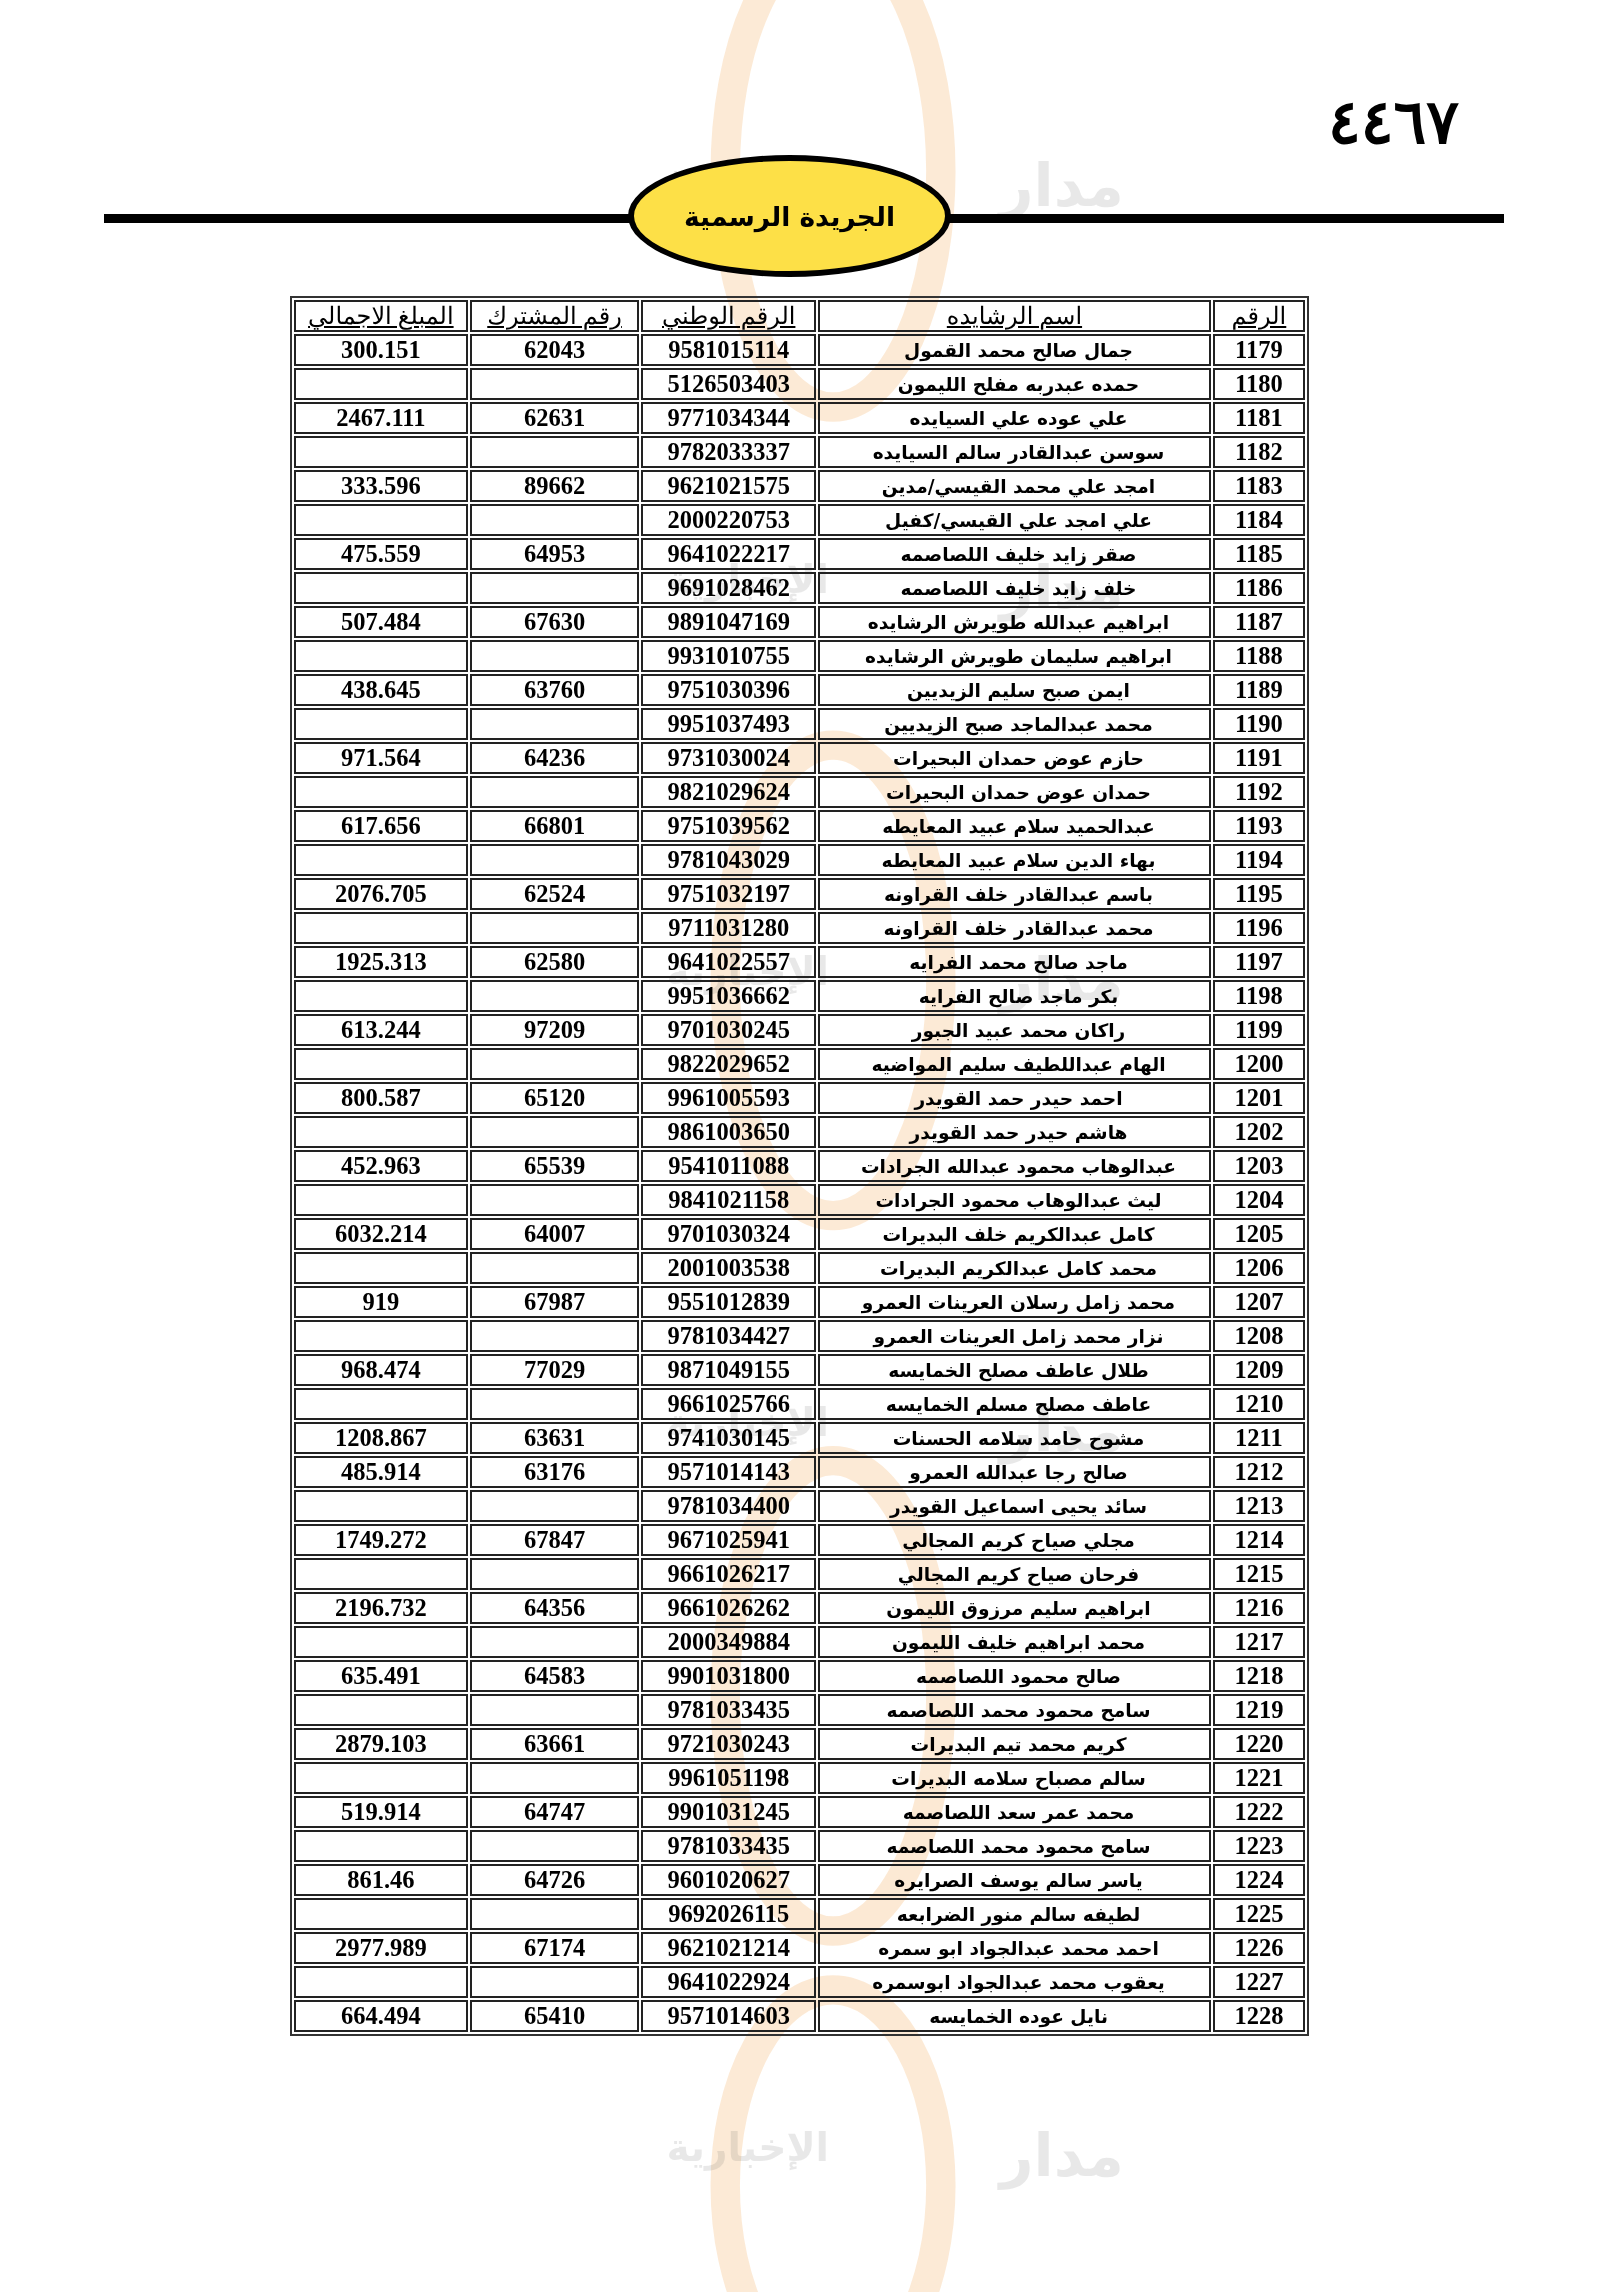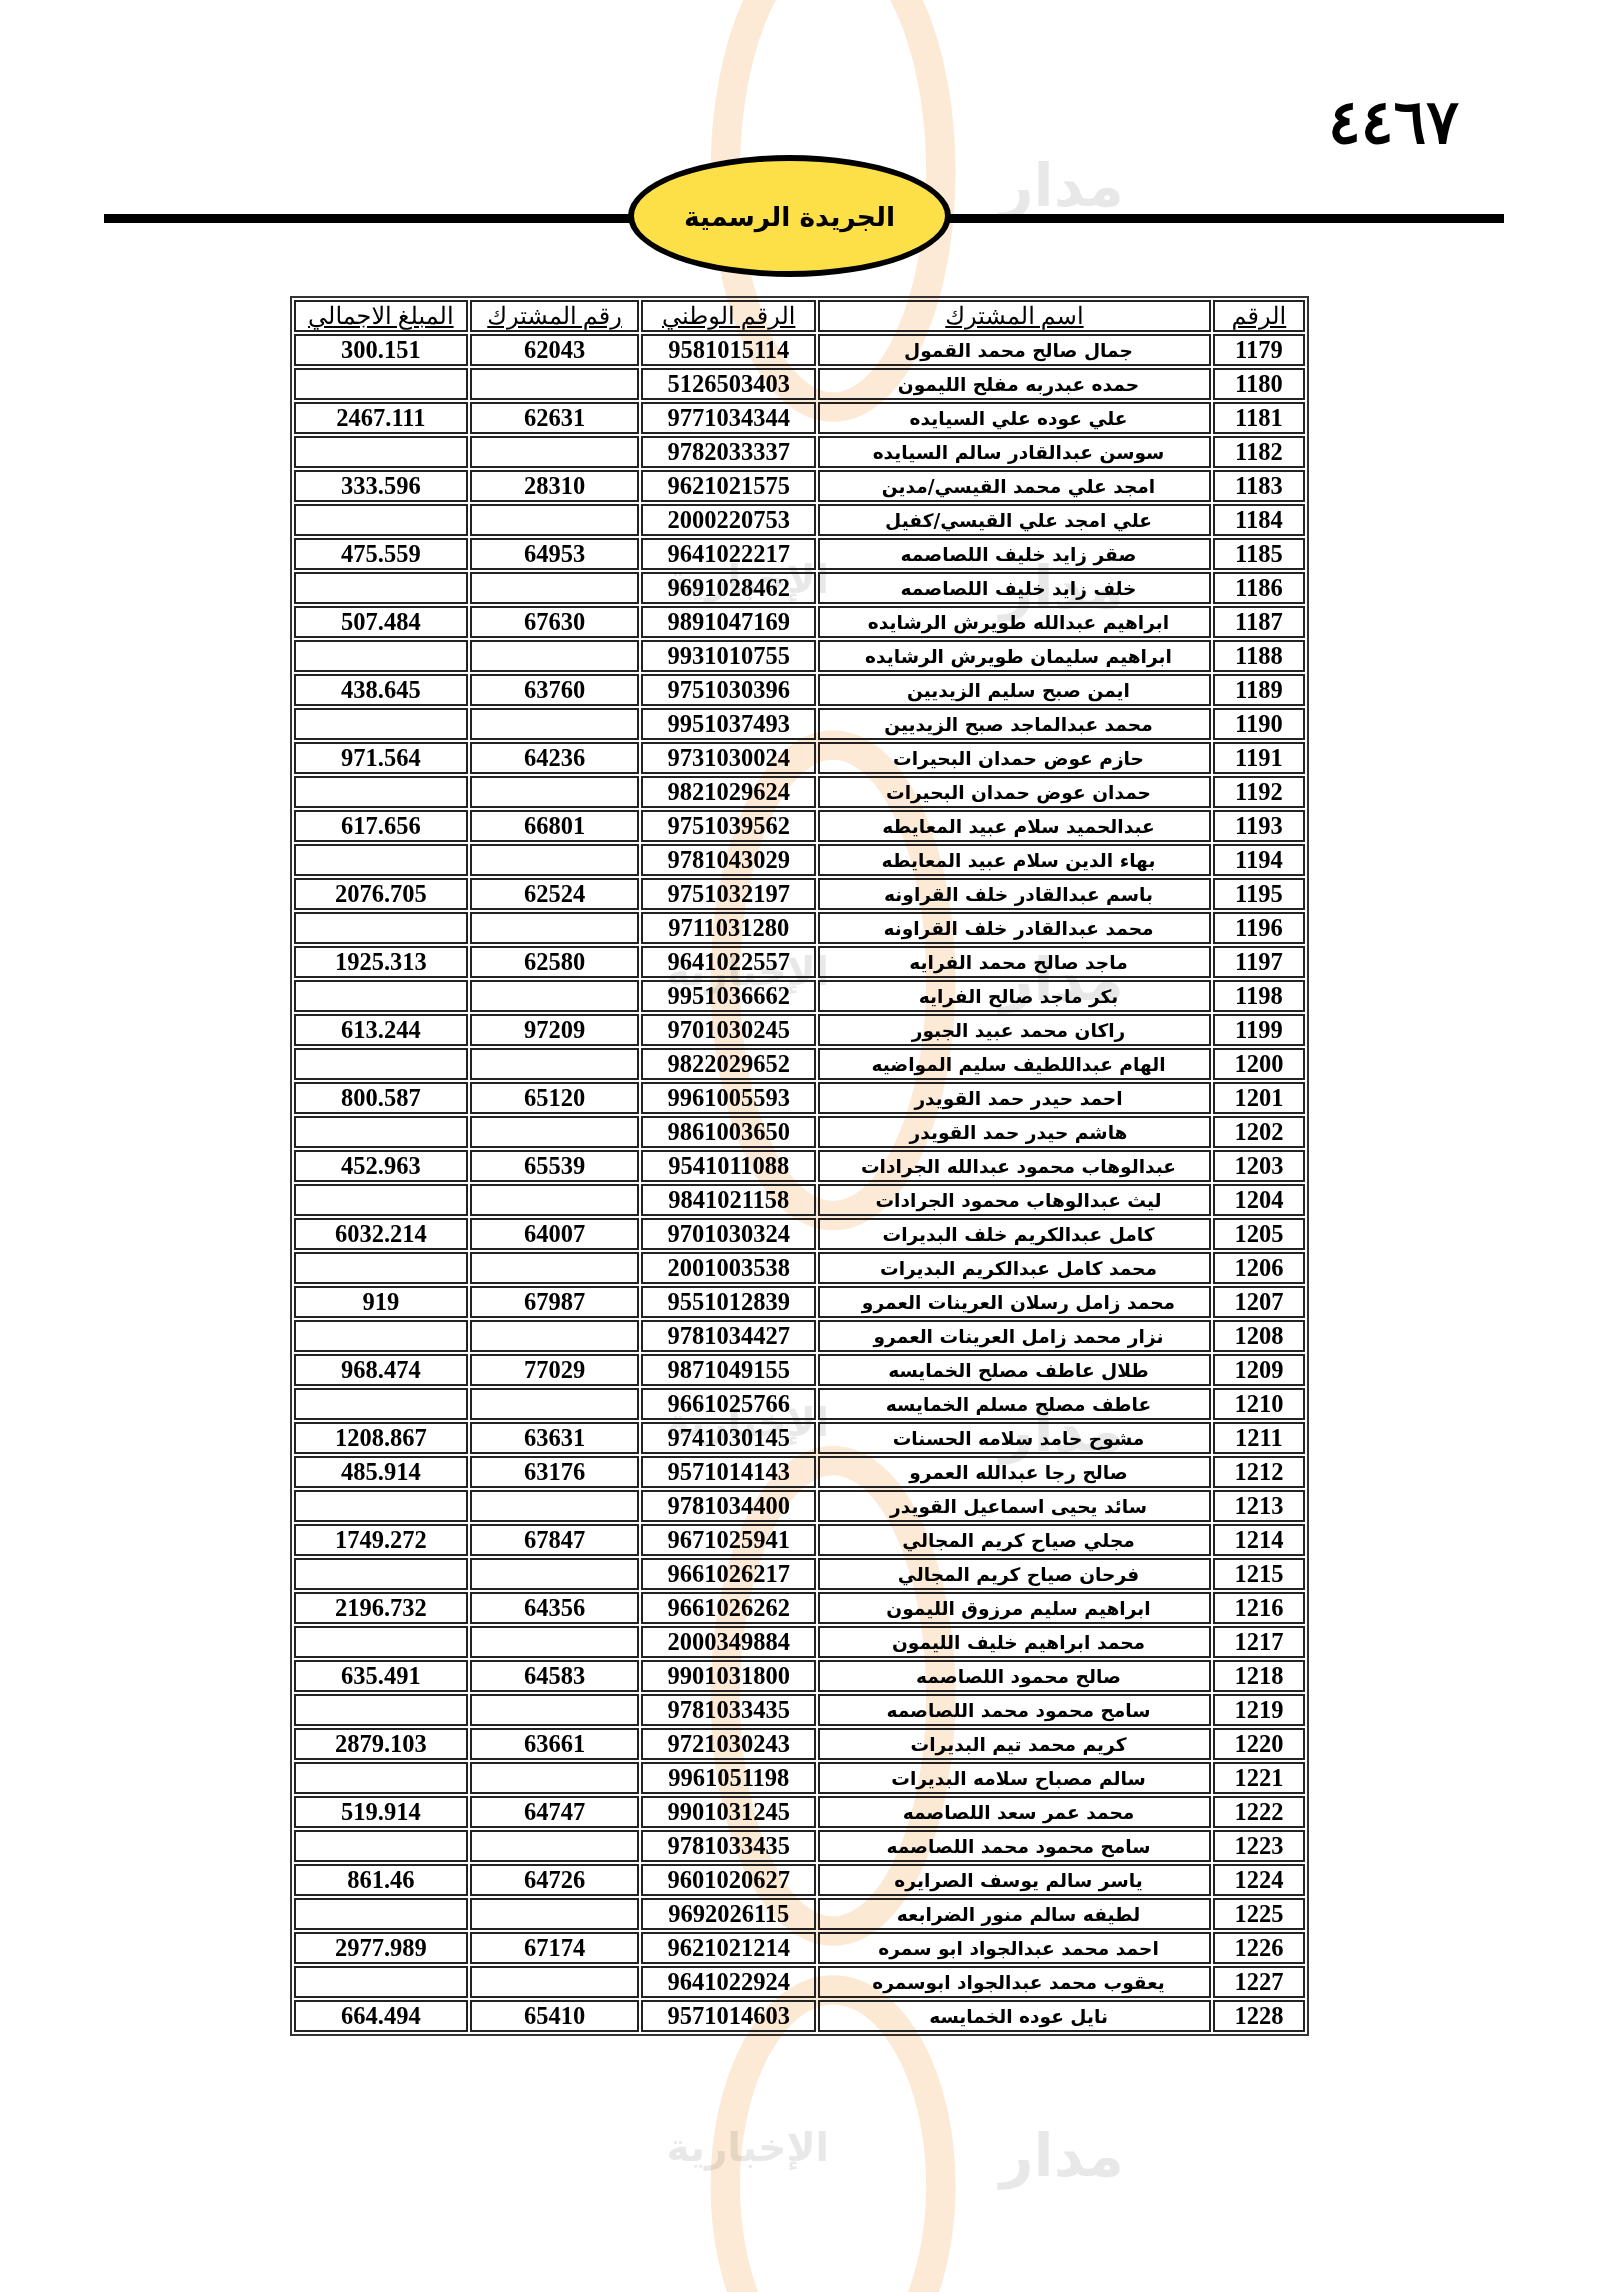--- a/index.html
+++ b/index.html
@@ -50,21 +50,21 @@
   <colgroup>
       <col class="c-no">
       <col class="c-name">
       <col class="c-nid">
       <col class="c-sub">
       <col class="c-amt">
     </colgroup>
   <thead>
     <tr>
       <th>الرقم</th>
-      <th>اسم المشترك</th>
+      <th>اسم الرشايده</th>
       <th>الرقم الوطني</th>
       <th>رقم المشترك</th>
       <th>المبلغ الاجمالي</th>
     </tr>
   </thead>
   <tbody id="rows">
       <tr>
         <td>1179</td>
         <td class="name">جمال صالح محمد القمول</td>
         <td>9581015114</td>
@@ -89,21 +89,21 @@
         <td>1182</td>
         <td class="name">سوسن عبدالقادر سالم السيايده</td>
         <td>9782033337</td>
         <td></td>
         <td></td>
       </tr>
       <tr>
         <td>1183</td>
         <td class="name">امجد علي محمد القيسي/مدين</td>
         <td>9621021575</td>
-        <td>28310</td>
+        <td>89662</td>
         <td>333.596</td>
       </tr>
       <tr>
         <td>1184</td>
         <td class="name">علي امجد علي القيسي/كفيل</td>
         <td>2000220753</td>
         <td></td>
         <td></td>
       </tr>
       <tr>

